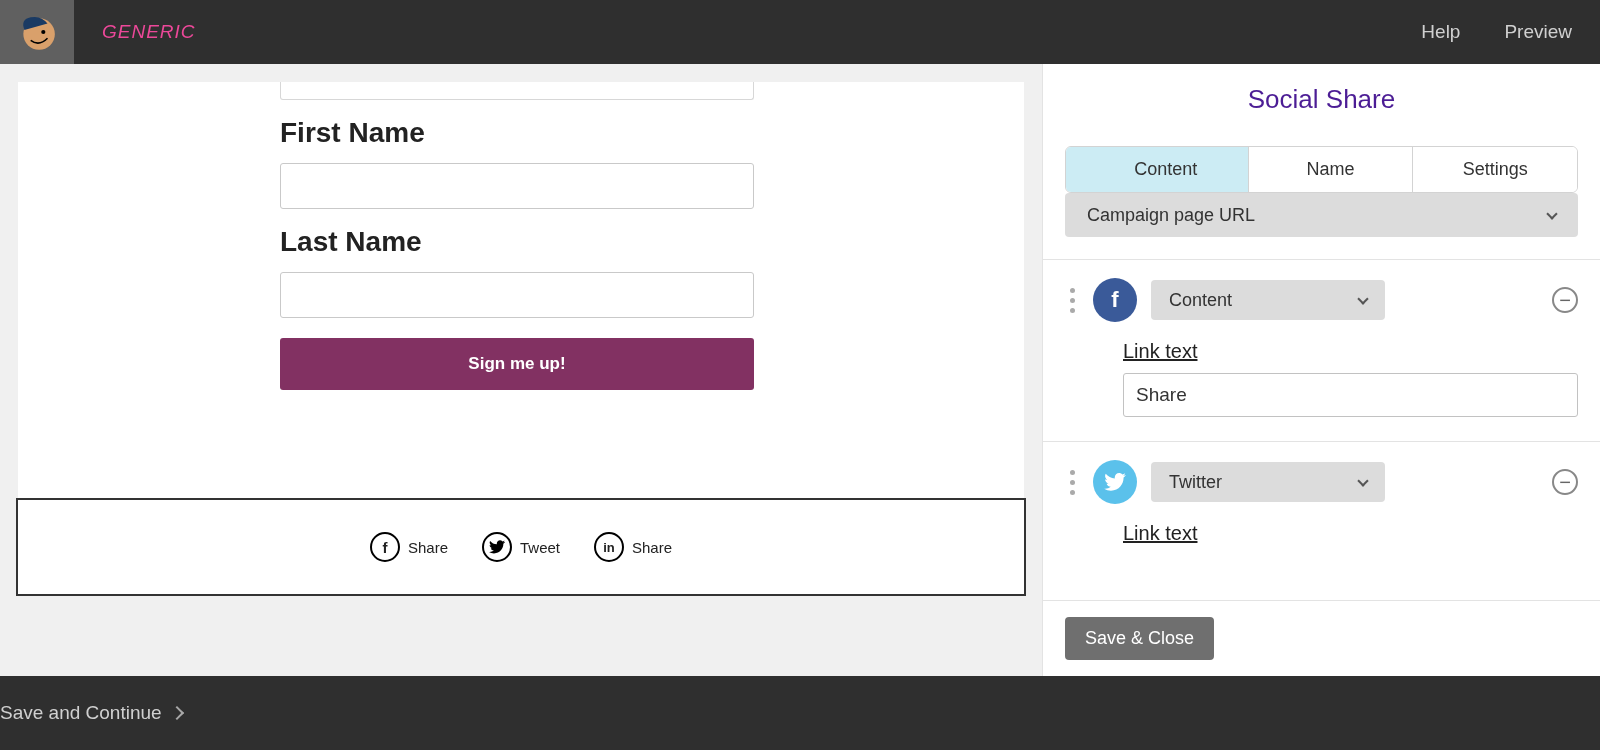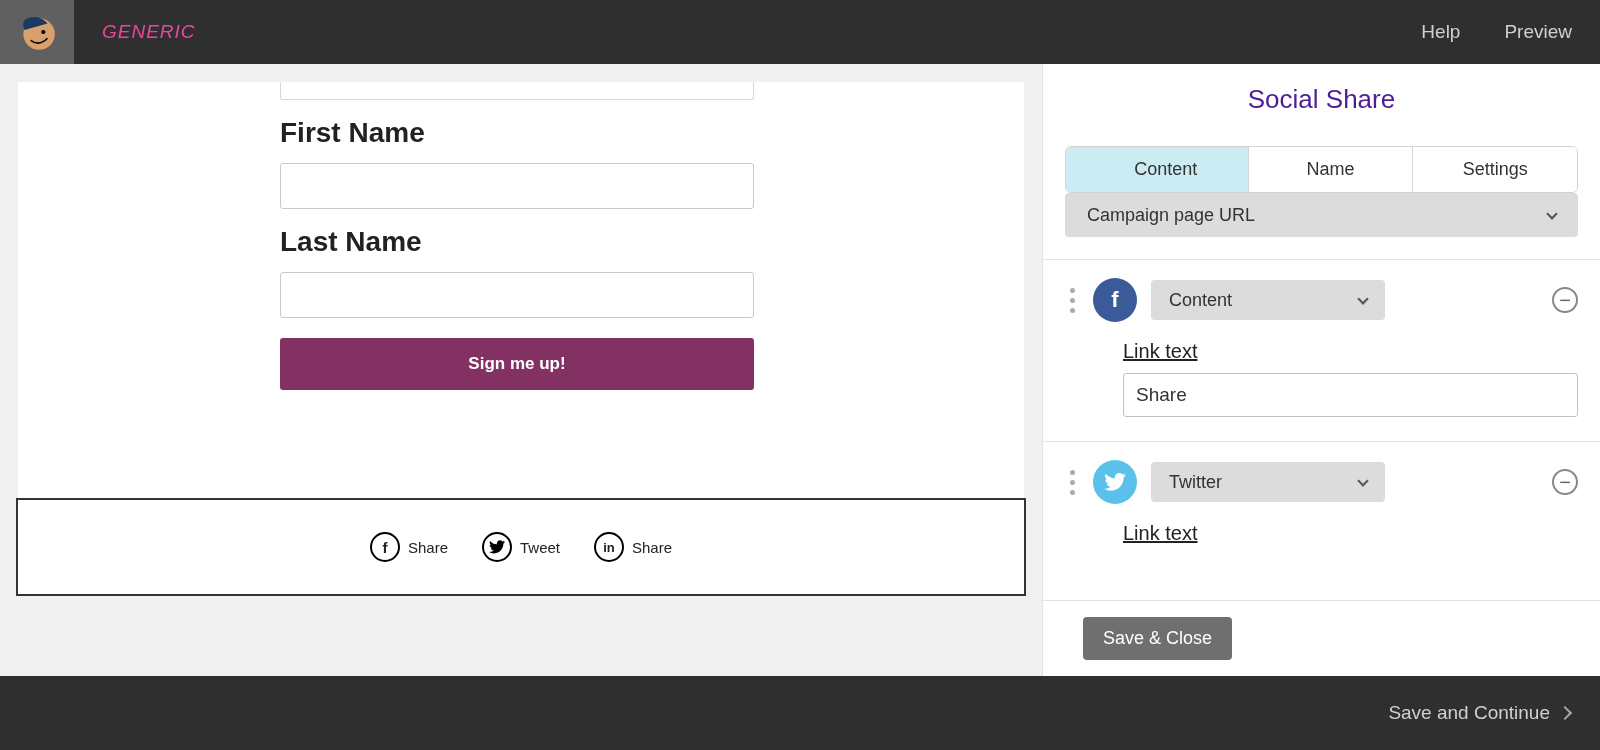--- a/index.html
+++ b/index.html
@@ -8,21 +8,21 @@
 
   
   .topbar { position: absolute; top:0; left:0; right:0; height:64px; background:#2f2f2f; color:#e6e6e6; display:flex; align-items:center; }
   .logo-box { width:74px; height:64px; background:#606060; display:flex; align-items:center; justify-content:center; }
   .logo-svg { width:42px; height:42px; }
   .campaign-name { margin-left:28px; font-size:19px; letter-spacing:1px; color:#ec4899;font-style:italic; }
   .topbar-right { margin-left:auto; display:flex; gap:44px; padding-right:28px; }
   .top-link { font-size:19px; color:#d0d0d0; cursor:pointer; }
 
   
-  .bottombar { position:absolute; bottom:0; left:0; right:0; height:74px; background:#2f2f2f; display:flex; align-items:center; justify-content:flex-end; padding-right:30px; }
+  .bottombar { position:absolute; bottom:0; left:0; right:0; height:74px; background:#2f2f2f; display:flex; align-items:center; padding-right:30px; }
   .save-continue { color:#d0d0d0; font-size:19px; display:flex; align-items:center; gap:10px; cursor:pointer; }
   .chev-right { width:10px; height:10px; border-top:2px solid #a8a8a8; border-right:2px solid #a8a8a8; transform:rotate(45deg); }
 
   
   .canvas { position:absolute; top:64px; left:0; width:1042px; bottom:74px; background:#f0f0f0; }
   .canvas-inner { background:#fff; margin:0 18px 18px 18px; height:504px; position:relative; padding-top:0; }
   .form-area { width:474px; margin-left:262px; }
   .field-clip { border:1px solid #d7d7d7; height:18px; border-top:none; border-radius:0 0 3px 3px; margin-top:18px; }
   .field-label { font-weight:700; font-size:28px; margin-top:17px; }
   .field-input { width:100%; height:46px; border:1px solid #c9c9c9; border-radius:3px; margin-top:14px; background:#fff; }
@@ -51,21 +51,21 @@
   .drag-dots { width:14px; display:flex; flex-direction:column; gap:5px; align-items:center; cursor:grab; }
   .drag-dots span { width:5px; height:5px; background:#aaa; border-radius:50%; }
   .svc-icon { width:44px; height:44px; border-radius:50%; display:flex; align-items:center; justify-content:center; color:#fff; font-weight:bold; font-size:22px; }
   .svc-fb { background:#3a5a99; }
   .svc-tw { background:#5bc1eb; }
   .svc-dd { width:234px; height:40px; background:#dcdcdc; border-radius:4px; display:flex; align-items:center; justify-content:space-between; padding:0 18px; cursor:pointer; }
   .remove-circle { width:26px; height:26px; border:2px solid #888; border-radius:50%; display:flex; align-items:center; justify-content:center; margin-left:auto; cursor:pointer; color:#666; font-size:20px; line-height:1; }
   .link-text-label { font-size:20px; margin:18px 0 10px 58px;text-decoration:underline; }
   .link-text-input { margin-left:58px; width:calc(100% - 58px); height:44px; border:1px solid #c2c2c2; border-radius:3px; padding:0 12px; font-size:19px; color:#333; }
 
-  .panel-footer { position:absolute; left:0; right:0; bottom:0; height:76px; background:#fff; border-top:1px solid #e3e3e3; display:flex; align-items:center; padding-left:40px; }
+  .panel-footer { position:absolute; left:0; right:0; bottom:0; height:76px; background:#fff; border-top:1px solid #e3e3e3; display:flex; align-items:center; padding-left:22px; }
   .save-close { background:#6f6f6f; color:#fff; border:none; border-radius:4px; padding:11px 20px; font-size:18px; cursor:pointer; }
 
   .panel-scroll { position:absolute; top:60px; left:0; right:0; bottom:76px; overflow:hidden; }
 </style>
 </head>
 <body>
 
 <div class="app">
 
   <div class="topbar">

